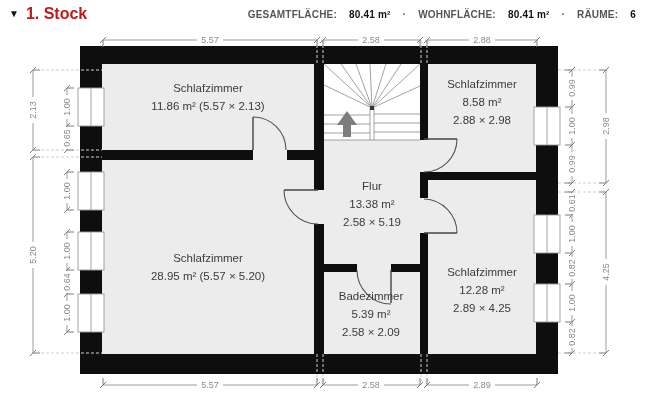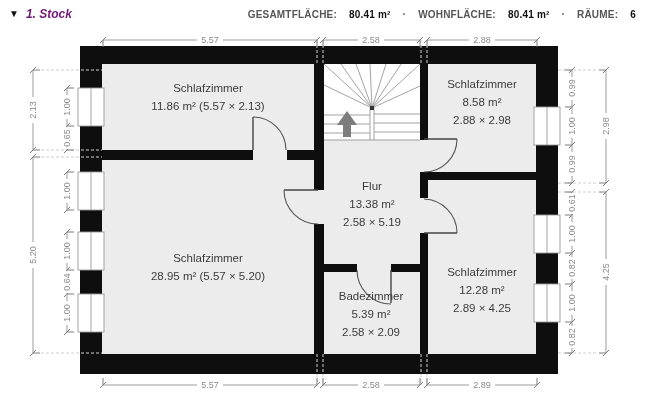--- a/index.html
+++ b/index.html
@@ -1,20 +1,20 @@
 <!DOCTYPE html>
 <html><head>
 <meta charset="utf-8">
 <style>
   html,body{margin:0;padding:0;background:#fff;width:645px;height:400px;overflow:hidden;
     font-family:"Liberation Sans",sans-serif;}
   .hdr{height:28px;display:flex;align-items:center;justify-content:space-between;padding:0 9px;box-sizing:border-box;}
   .hdr-left{display:flex;align-items:center;gap:7px;cursor:pointer;}
   .tri{font-size:10px;color:#111;line-height:1;}
-  .ttl{font-size:12px;font-weight:bold;color:#701a75;font-style:italic;}
+  .ttl{font-size:16px;font-weight:bold;color:#b91c1c;}
   .stats{display:flex;align-items:center;gap:12px;font-size:10px;letter-spacing:.2px;}
   .stats .lb{color:#555;font-weight:bold;}
   .stats .vl{color:#111;font-weight:bold;}
   .stats .sep{color:#555;font-weight:bold;}
   svg{display:block;}
   .room{fill:#ececec;}
   .wall{fill:#0e0e0e;}
   .win{fill:#ffffff;stroke:#9a9a9a;stroke-width:.9;}
   .winline{stroke:#9a9a9a;stroke-width:.9;}
   .seam{stroke:#cfcfcf;stroke-width:1;stroke-dasharray:3 2;fill:none;}

